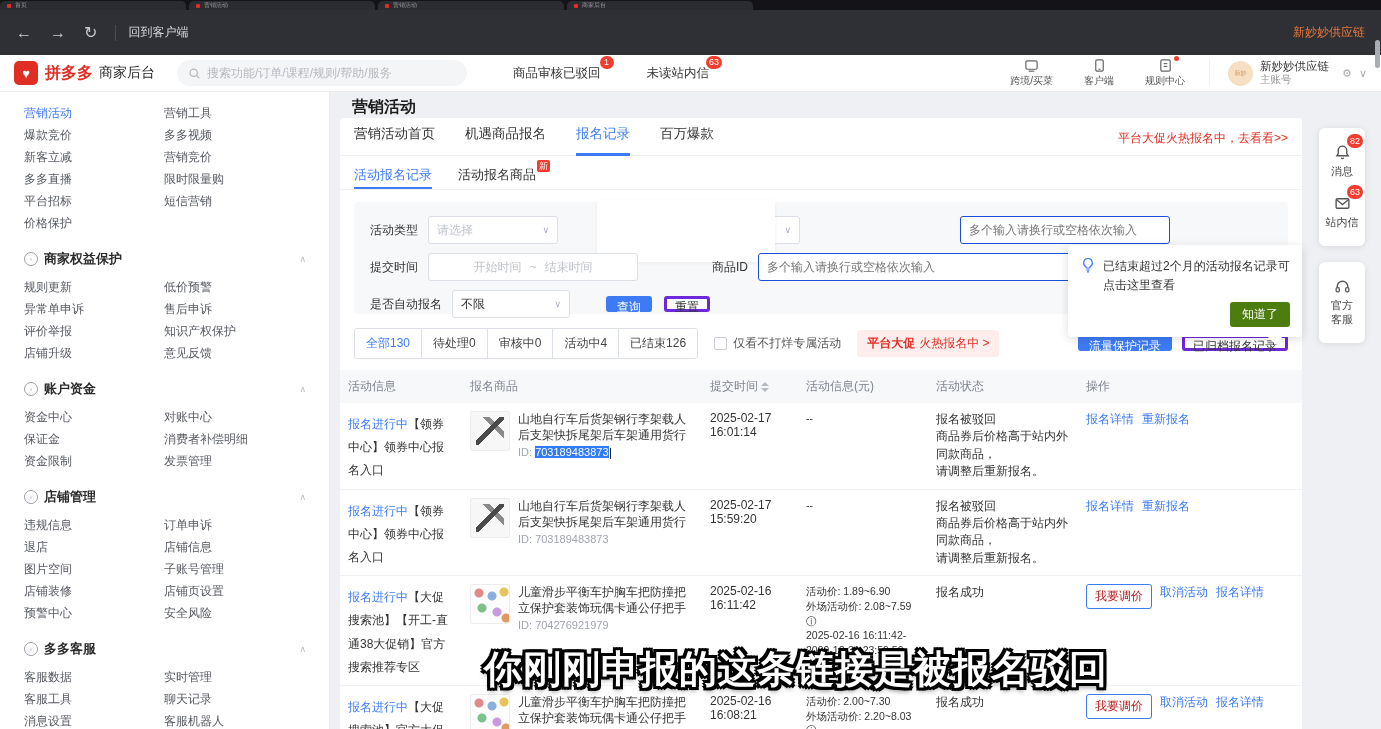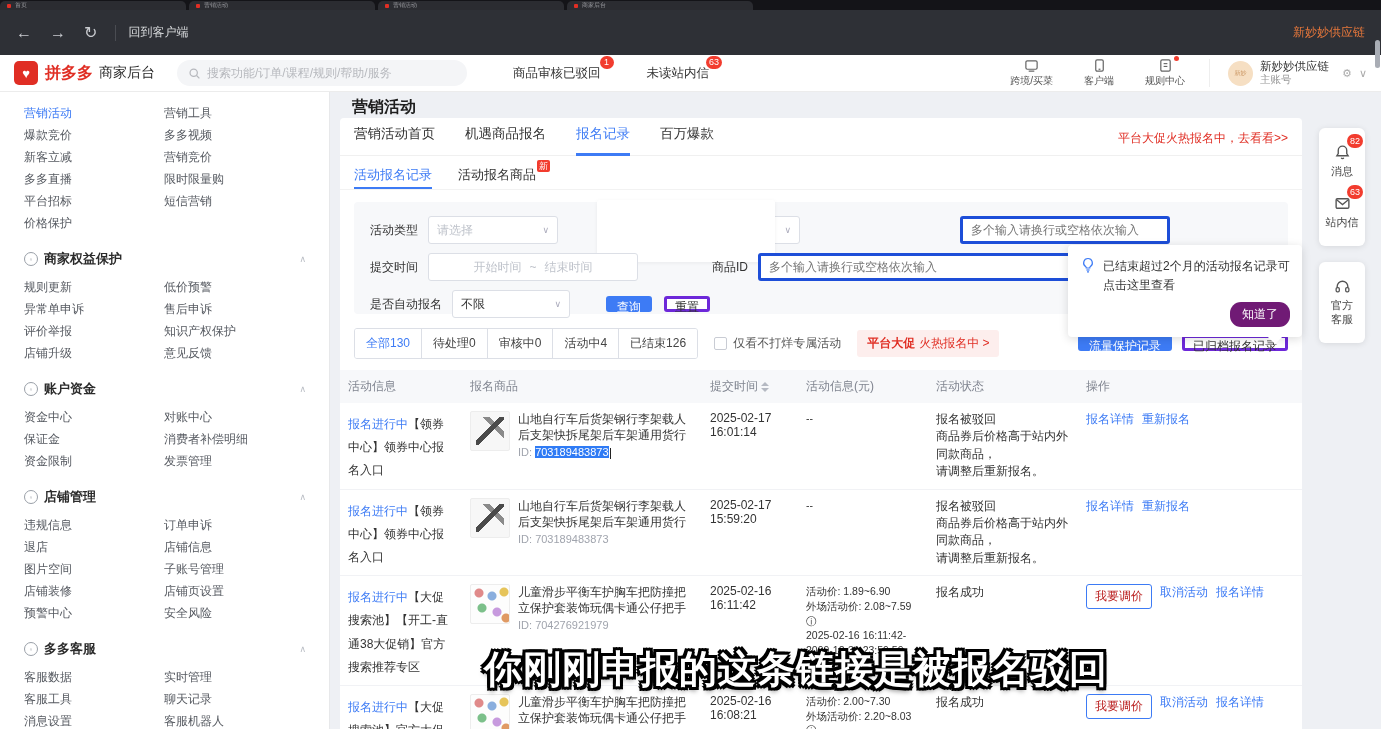--- a/index.html
+++ b/index.html
@@ -57,21 +57,21 @@
   .stab { font-size:13px; color:#333; cursor:pointer; position:relative; padding-bottom:9px; }
   .stab.active { color:#3d7bf5; border-bottom:2px solid #3d7bf5; }
   .stab .new { position:absolute; top:-6px; right:-14px; background:#f23c2e; color:#fff; font-size:9px; padding:0 2px; border-radius:2px; line-height:12px; }
 
   .filterpanel { position:relative; margin:12px 14px 0 14px; background:#f7f8fa; border-radius:4px; padding:14px 16px 14px 16px; height:112px; }
   .frow { display:flex; align-items:center; height:28px; margin-bottom:9px; position:relative; }
   .flabel { font-size:12px; color:#333; margin-right:10px; white-space:nowrap; }
   .fselect { width:130px; height:28px; background:#fff; border:1px solid #dcdfe6; border-radius:3px; display:flex; align-items:center; justify-content:space-between; padding:0 8px; font-size:12px; color:#bfc3cb; cursor:pointer; }
   .fselect .val { color:#bfc3cb; } .fselect .val.set { color:#333; }
   .fchev { color:#aab; font-size:9px; }
-  .finput { height:28px; background:#fff; border:3px solid #1d4ed8; border-radius:3px; font-size:12px; color:#bfc3cb; padding:11px 8px; font-family:inherit; }
+  .finput { height:28px; background:#fff; border:1px solid #1d4ed8; border-radius:3px; font-size:12px; color:#bfc3cb; padding:11px 8px; font-family:inherit; }
   .daterange { width:210px; height:28px; background:#fff; border:1px solid #dcdfe6; border-radius:3px; display:flex; align-items:center; justify-content:center; gap:8px; font-size:12px; color:#bfc3cb; }
   .btn { height:16px; border-radius:3px; font-size:12px; padding:0 8px; cursor:pointer; border:3px solid #6d28d9; background:#fff; color:#333; font-family:inherit; }
   .btn.primary { background:#3d7bf5; border-color:#3d7bf5; color:#fff; }
   .overlay-box { position:absolute; left:227px; top:-16px; width:178px; height:62px; background:#fff; border-radius:3px; box-shadow:0 1px 4px rgba(0,0,0,.06); }
 
   .toolbar { display:flex; align-items:center; margin:14px 14px 0 14px; height:30px; position:relative; }
   .chips { display:flex; border:1px solid #dcdfe6; border-radius:3px; overflow:hidden; }
   .chip { font-size:12px; color:#444; padding:6px 11px; border-right:1px solid #dcdfe6; background:#fff; cursor:pointer; white-space:nowrap; }
   .chip:last-child { border-right:none; }
   .chip.active { color:#3d7bf5; }
@@ -118,21 +118,21 @@
   .c6 { display:flex; align-items:flex-start; gap:8px; flex-wrap:wrap; align-content:flex-start; }
   .link { color:#3d7bf5; font-size:12px; cursor:pointer; white-space:nowrap; }
   .minibtn { border:1px solid #3d7bf5; color:#b91c1c; background:#fff; border-radius:3px; font-size:12px; padding:3px 8px; cursor:pointer; font-family:inherit; white-space:nowrap; }
 
   
   .tooltip { position:absolute; left:1068px; top:245px; width:234px; background:#fff; border-radius:4px; box-shadow:0 2px 10px rgba(0,0,0,.14); padding:12px 12px 10px 12px; z-index:30; }
   .tooltip::after { content:""; position:absolute; bottom:-5px; right:22px; width:10px; height:10px; background:#fff; transform:rotate(45deg); }
   .tt-body { display:flex; gap:7px; }
   .tt-text { font-size:12px; color:#333; line-height:1.55; }
   .tt-btnrow { display:flex; justify-content:flex-end; margin-top:8px; }
-  .tt-btn { background:#701a75; color:#fff; border:none; border-radius:11px; font-size:12px; padding:4px 12px; cursor:pointer; font-family:inherit; }
+  .tt-btn { background:#4d7c0f; color:#fff; border:none; border-radius:3px; font-size:12px; padding:4px 12px; cursor:pointer; font-family:inherit; }
 
   
   .rail { position:absolute; right:16px; top:128px; width:46px; z-index:25; }
   .rail-card { background:#fff; border-radius:6px; box-shadow:0 1px 6px rgba(0,0,0,.10); padding:8px 0; margin-bottom:16px; }
   .rail-item { position:relative; display:flex; flex-direction:column; align-items:center; gap:3px; padding:8px 0; cursor:pointer; }
   .rail-item svg { width:17px; height:17px; }
   .rail-label { font-size:11px; color:#444; }
   .rail-badge { position:absolute; top:-2px; right:2px; min-width:16px; height:14px; background:#f23c2e; color:#fff; border-radius:8px; font-size:9px; line-height:14px; text-align:center; padding:0 3px; }
   .support-lines { font-size:11px; color:#444; text-align:center; line-height:1.3; }
 

